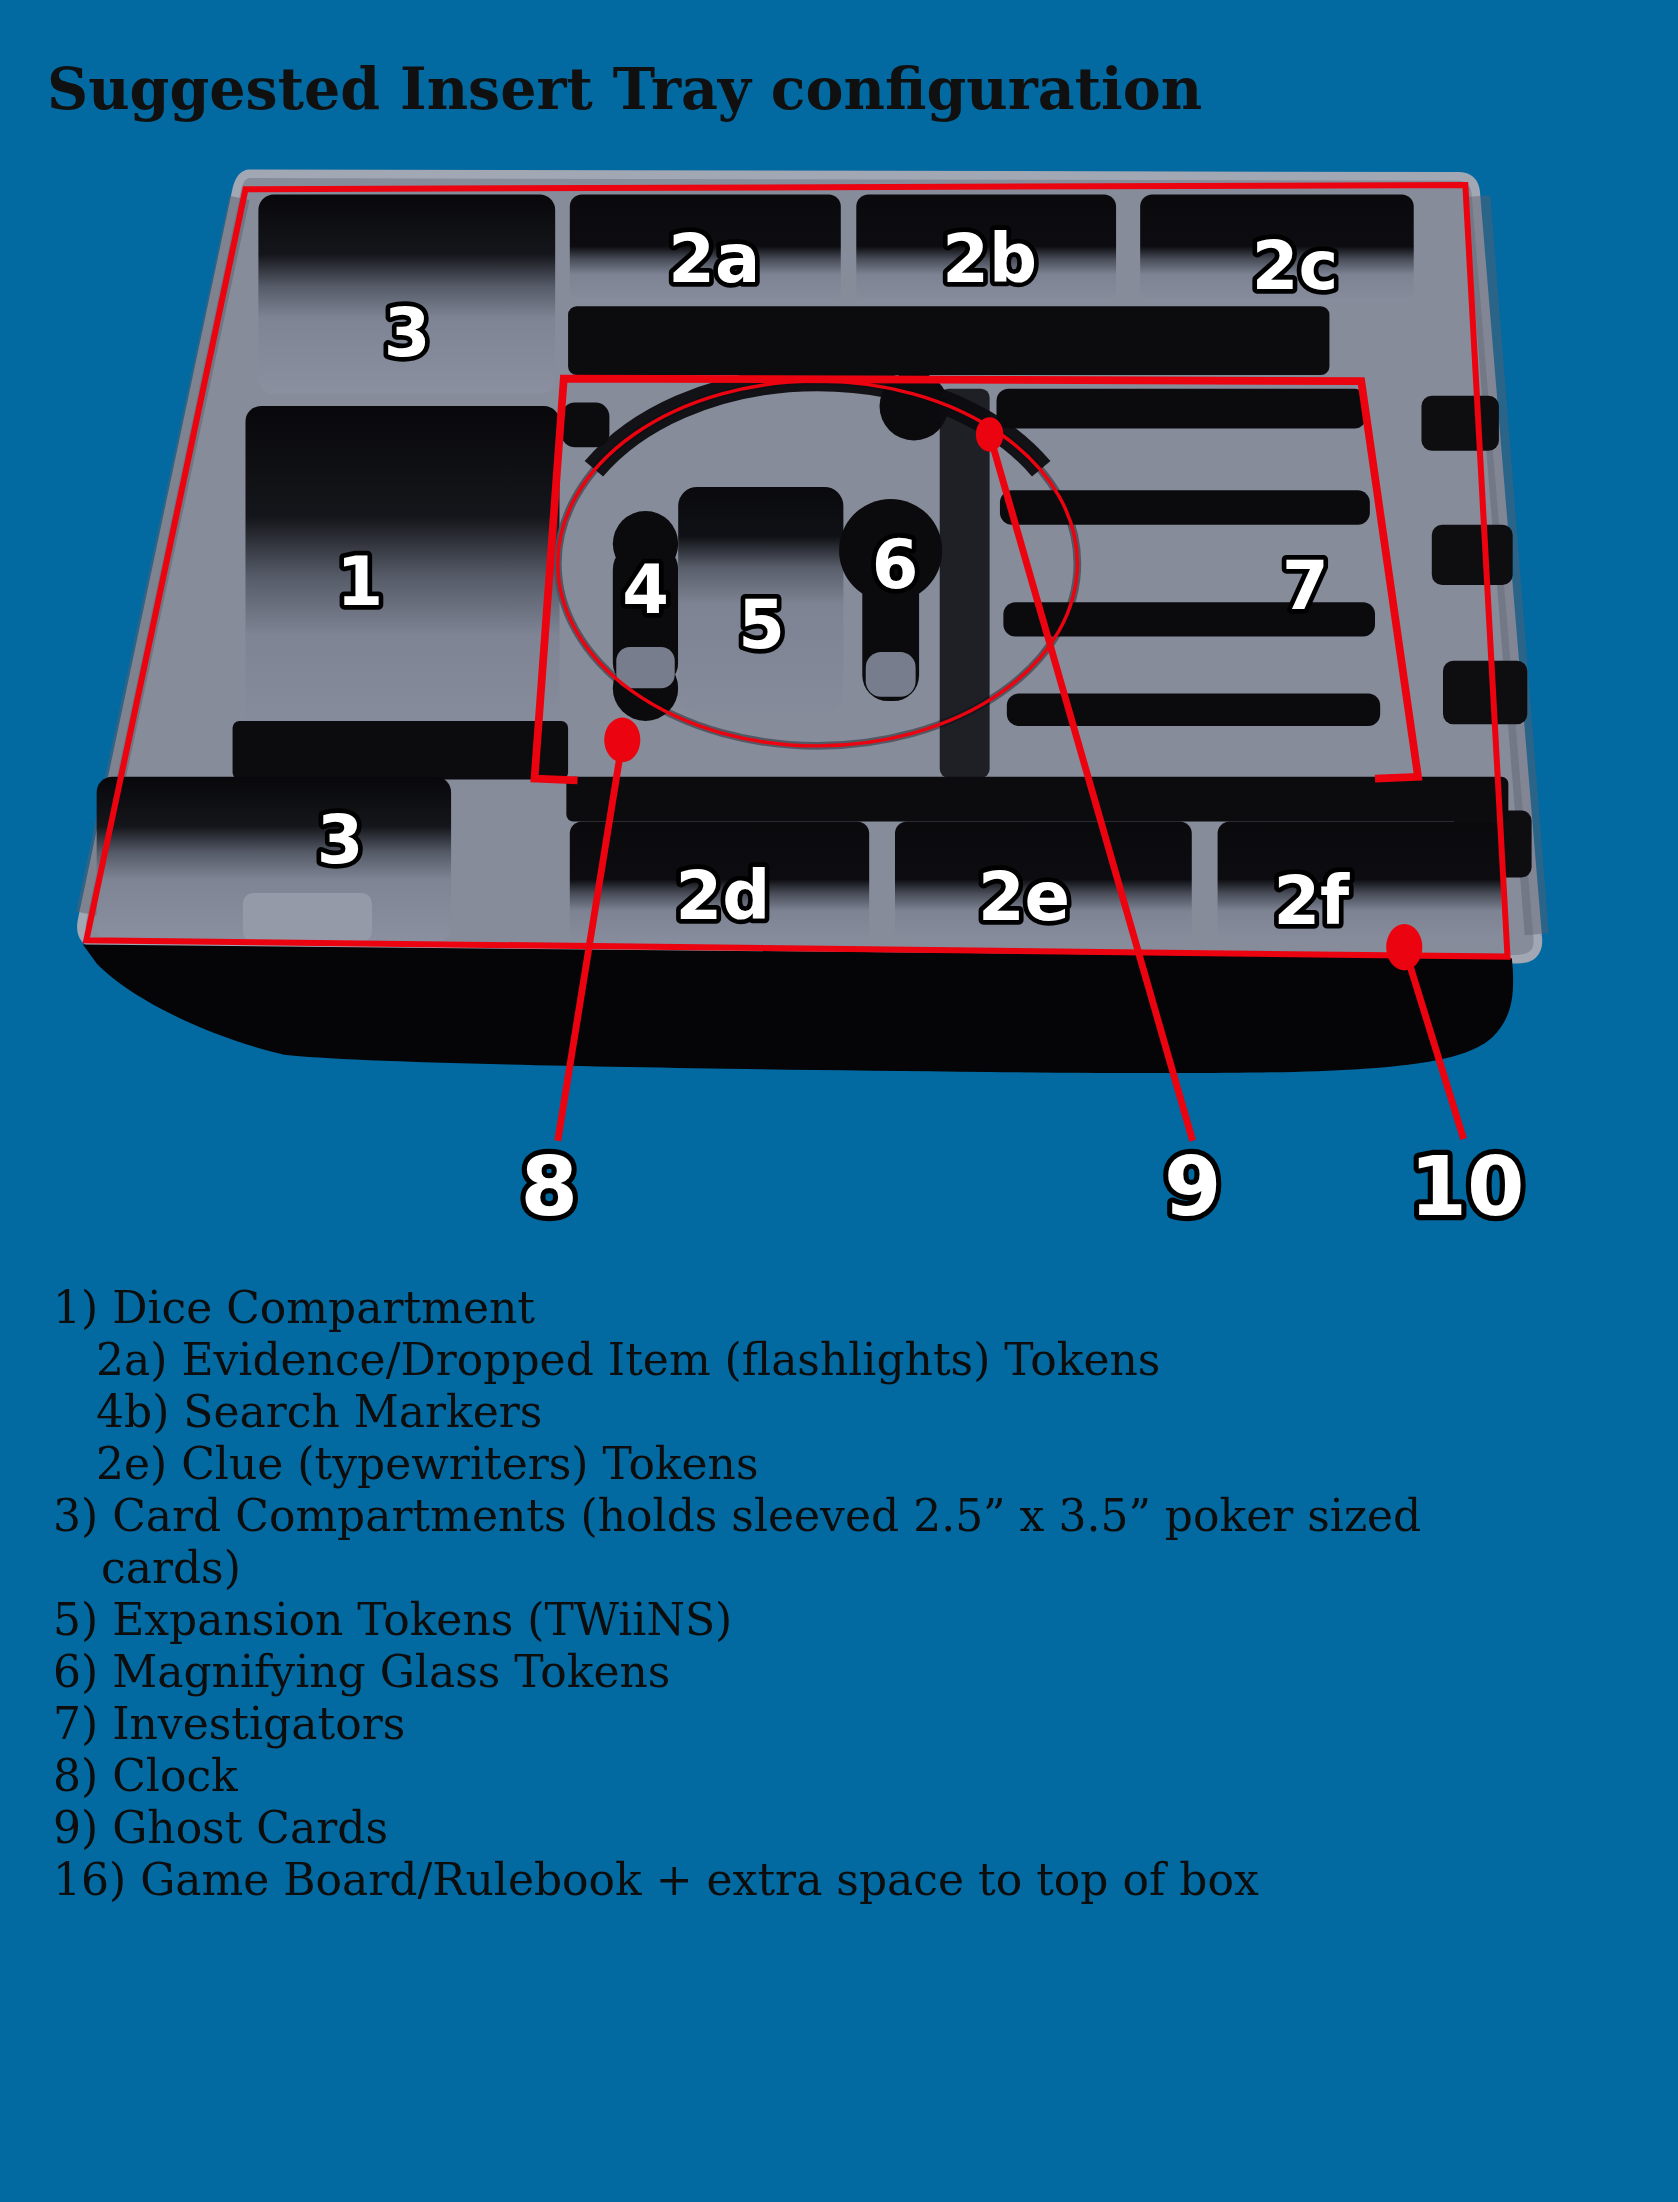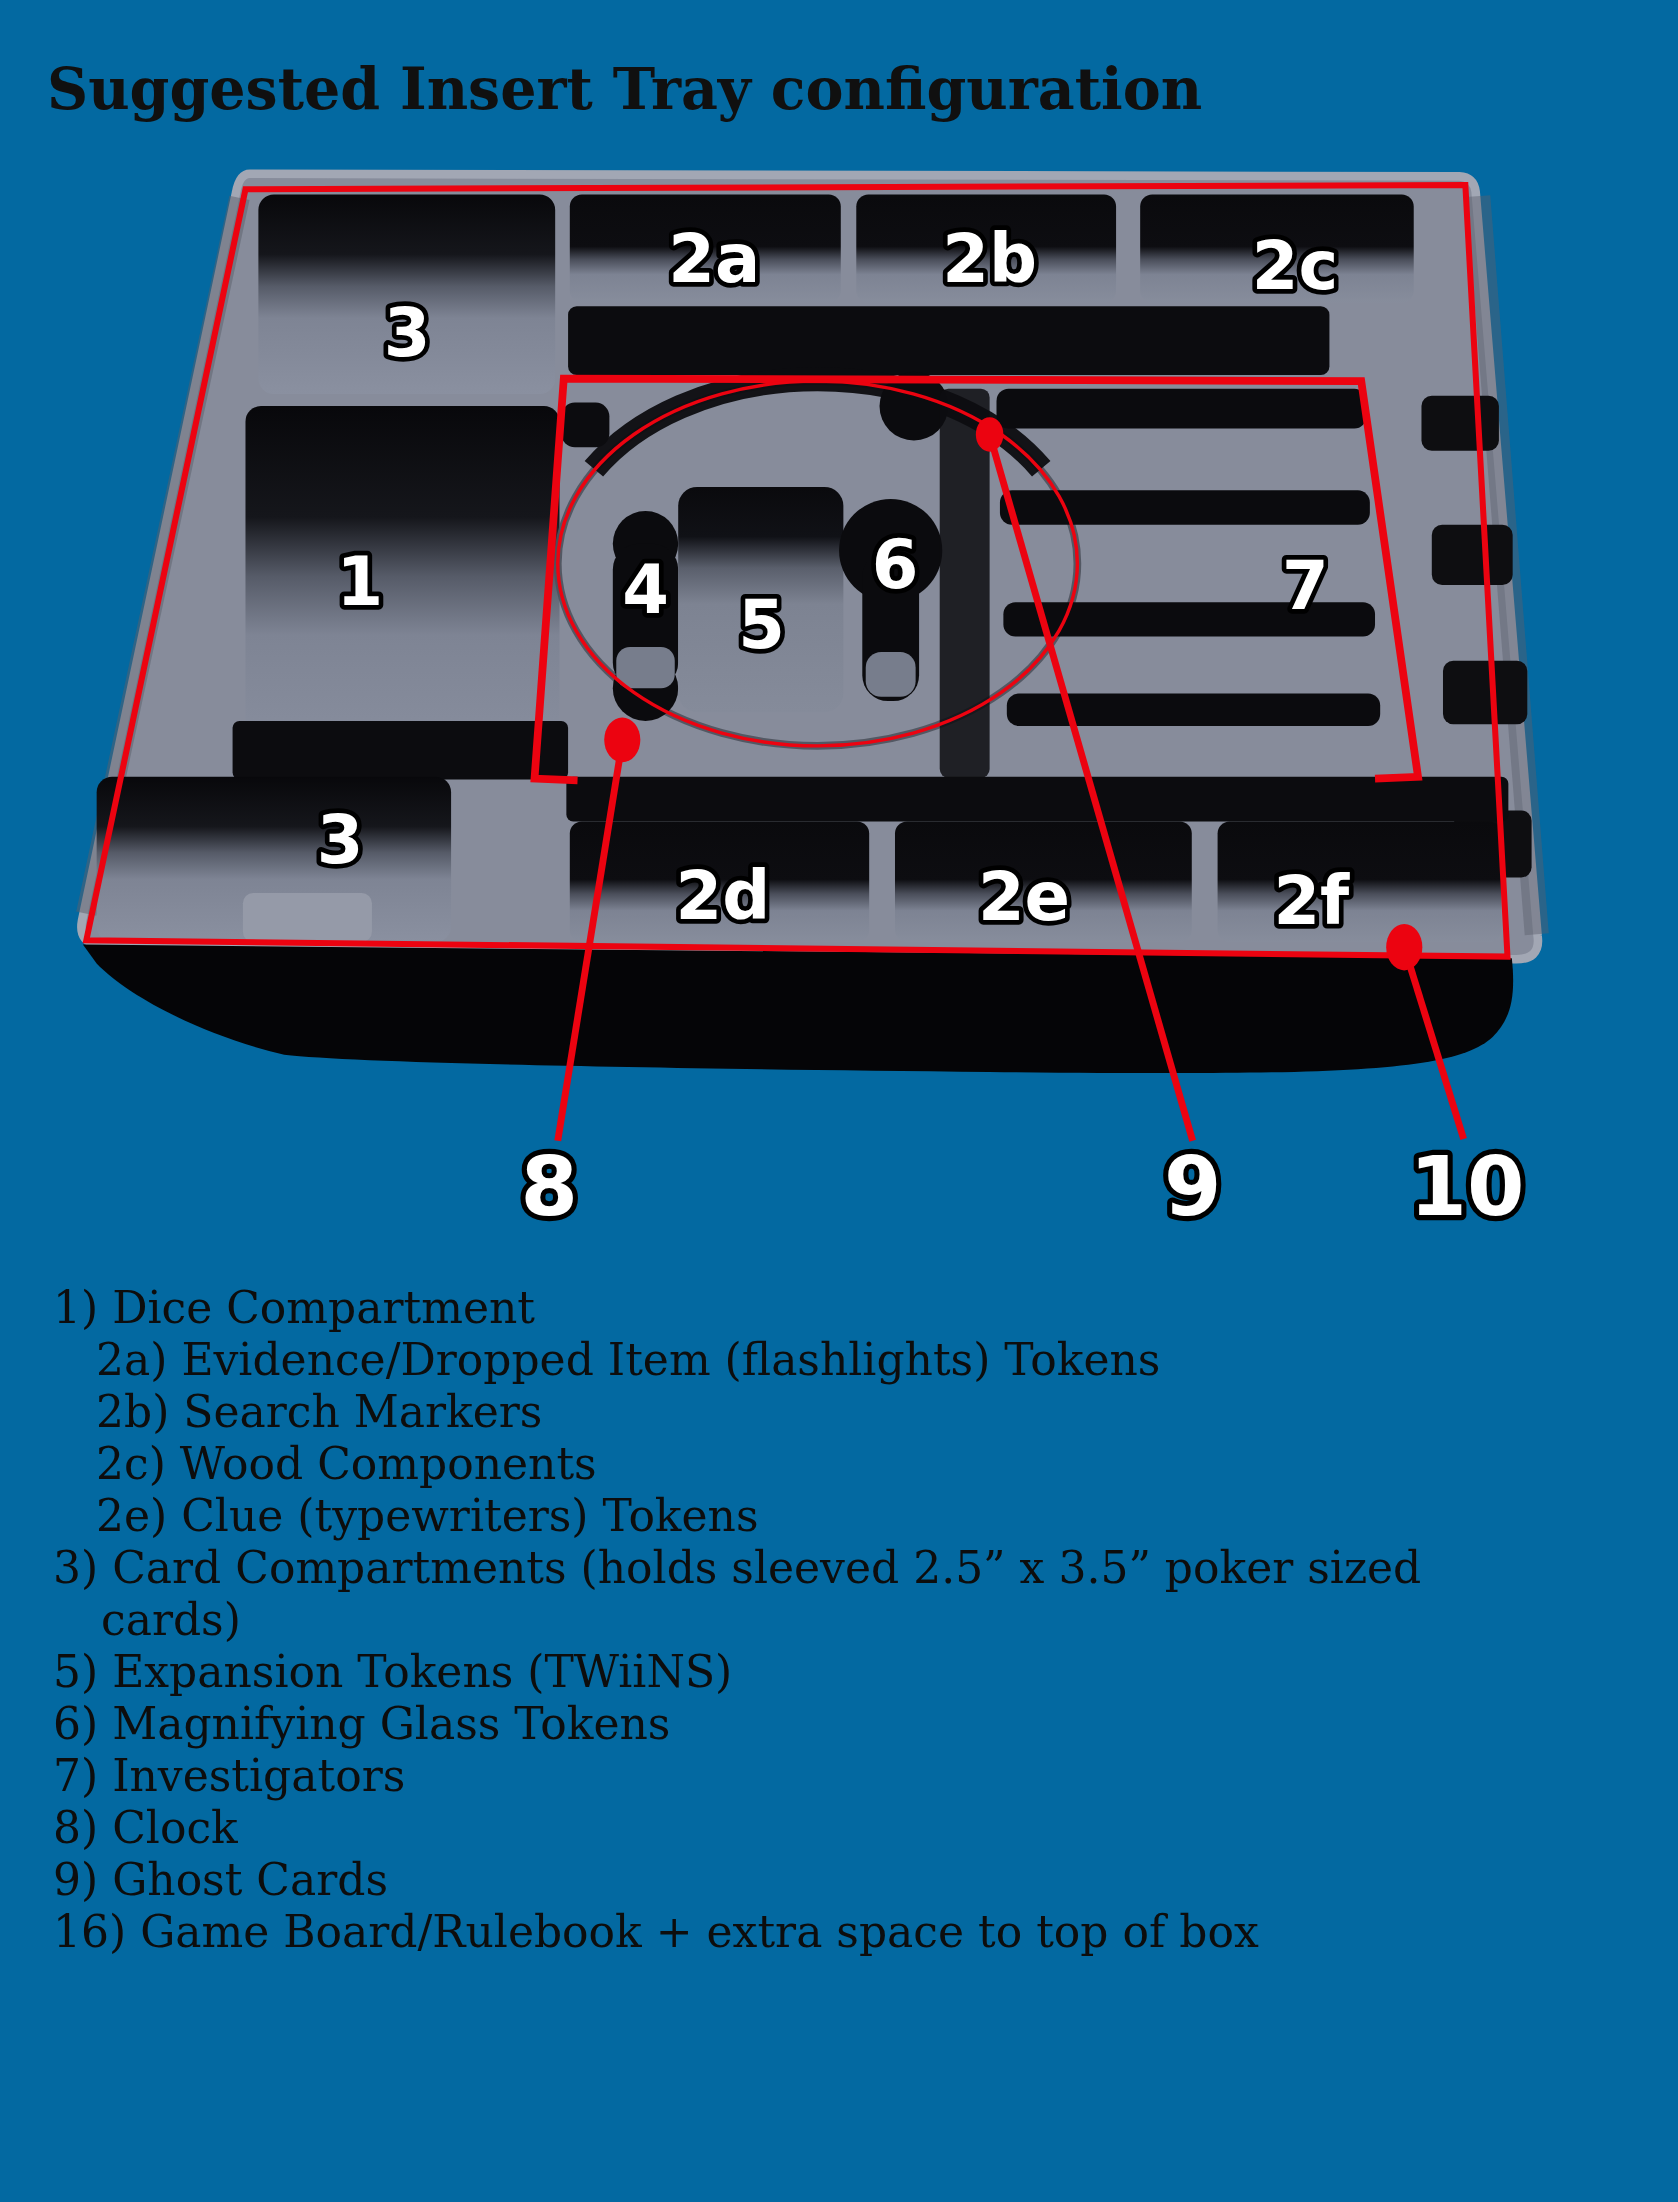--- a/index.html
+++ b/index.html
@@ -138,22 +138,21 @@
     <text class="lbl" x="1524" y="1074">2f</text>
 
     <text class="num" x="638" y="1412">8</text>
     <text class="num" x="1386" y="1412">9</text>
     <text class="num" x="1705" y="1412">10</text>
   </svg>
 
   <div class="legend">
     <div>1) Dice Compartment</div>
     <div class="ind1">2a) Evidence/Dropped Item (flashlights) Tokens</div>
-    <div class="ind1">2b) Search Markers</div>
-    <div class="ind1">2c) Wood Components</div>
+    <div class="ind1">4b) Search Markers</div>
     <div class="ind1">2e) Clue (typewriters) Tokens</div>
     <div>3) Card Compartments (holds sleeved 2.5” x 3.5” poker sized</div>
     <div class="ind2">cards)</div>
     <div>5) Expansion Tokens (TWiiNS)</div>
     <div>6) Magnifying Glass Tokens</div>
     <div>7) Investigators</div>
     <div>8) Clock</div>
     <div>9) Ghost Cards</div>
     <div>16) Game Board/Rulebook + extra space to top of box</div>
   </div>

